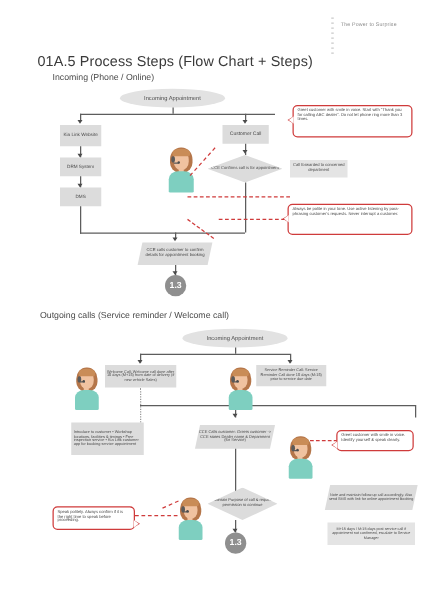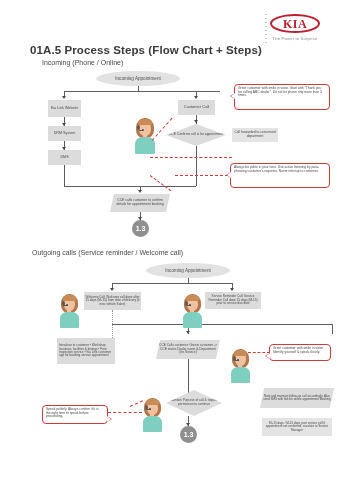--- a/index.html
+++ b/index.html
@@ -22,21 +22,20 @@
     letter-spacing:0.5px; color:#bc2030; line-height:1;
   }
   .kia-tag { font-size:4.2px; color:#8a8a8a; margin-top:2.5px; letter-spacing:0.15px; }
   .kia-ticks { position:absolute; left:265px; top:14px; width:3px; }
   .kia-ticks i { display:block; width:2px; height:1px; background:#c9c9c9; margin-bottom:3px; }
 
   
   .doc-title {
     left:30px; top:44px; font-size:11.5px; color:#3a3a3a; letter-spacing:0.1px;
     white-space:nowrap;
-    font-weight:bold;
   }
   .sub-title-1 { left:42px; top:59px; font-size:7px; color:#4a4a4a; white-space:nowrap; }
   .sec2-title { left:32px; top:249px; font-size:7px; color:#4a4a4a; white-space:nowrap; }
 
   
   .ellipse {
     background:#e2e2e2; border-radius:50%; display:flex; align-items:center;
     justify-content:center; text-align:center; color:#4d4d4d;
   }
   .pbox {
@@ -110,23 +109,20 @@
   <i></i>
     <i></i>
     <i></i>
     <i></i>
     <i></i>
     <i></i>
     <i></i>
     <i></i>
 </div>
 <div class="abs kia-logo">
-  <div class="kia-oval">
-    <span class="kia-word">KIA</span>
-  </div>
   <div class="kia-tag">The Power to Surprise</div>
 </div>
 
 <div class="abs doc-title">01A.5 Process Steps (Flow Chart + Steps)</div>
 <div class="abs sub-title-1">Incoming (Phone / Online)</div>
 
 <div class="abs ellipse txt" style="left:96px; top:71px; width:84px; height:15px; font-size:4.6px;">Incoming Appointment</div>
 
 <div class="abs hline" style="left:64px; top:91px; width:156px;"></div>
 <div class="abs vline" style="left:138px; top:86px; height:5px;"></div>

